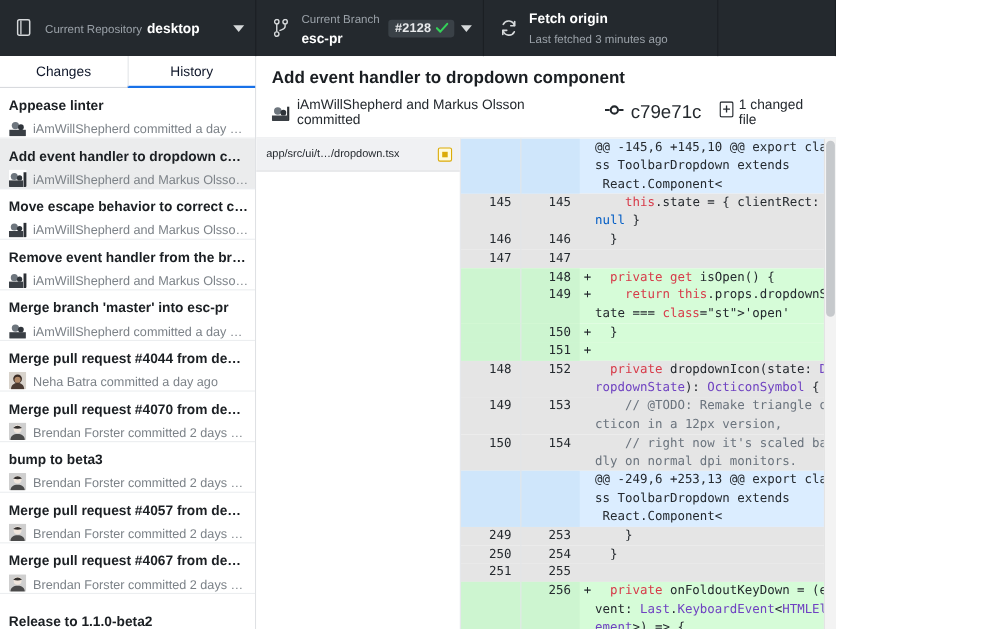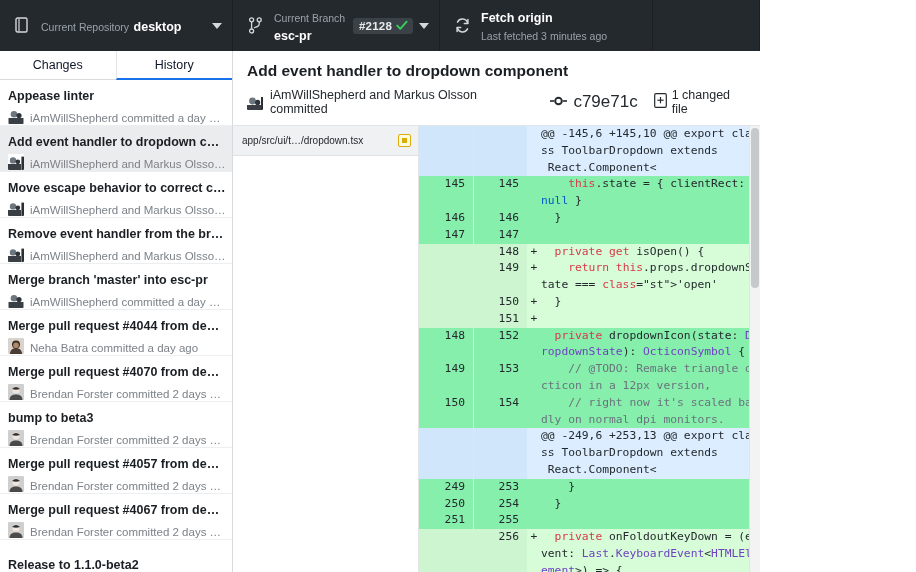--- a/index.html
+++ b/index.html
@@ -152,21 +152,21 @@
     width: 54px; min-width: 54px;
     text-align: right;
     padding: 0 8px 0 4px;
     color: #24292e;
     user-select: none;
   }
   .gut2 { border-left: 1px solid #e3e5e8; }
   .marker { width: 14px; min-width: 14px; text-align: center; color: #24292e; }
   .code { flex: 1; min-width: 0; padding-right: 6px; white-space: pre-wrap; word-break: break-all; color: #24292e; }
 
-  .dline.ctx { background: #86efac; }
+  .dline.ctx { background: #e5e5e5; }
   .dline.add { background: #d6fcd8; }
   .dline.add .gut { background: #cdf5d0; }
   .dline.hunk { background: #dbedff; }
   .dline.hunk .gut { background: #cfe6fb; }
   .dline.hunk .code { color: #24292e; }
 
   
   .kw { color: #d73a49; }
   .ty { color: #6f42c1; }
   .nm { color: #005cc5; }

